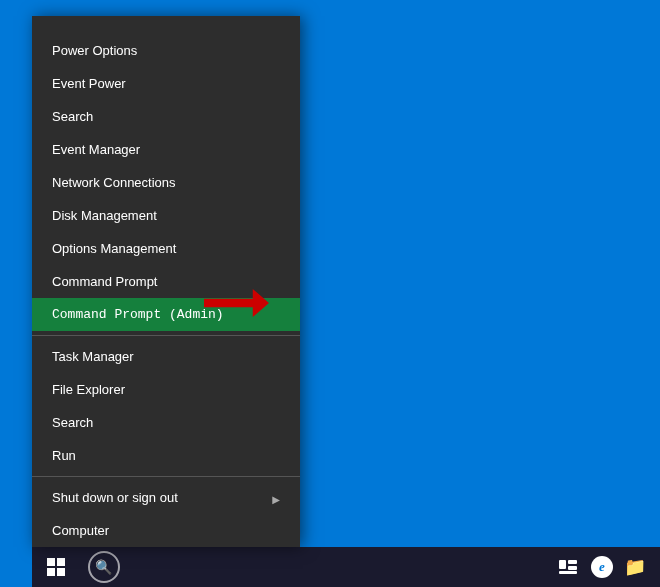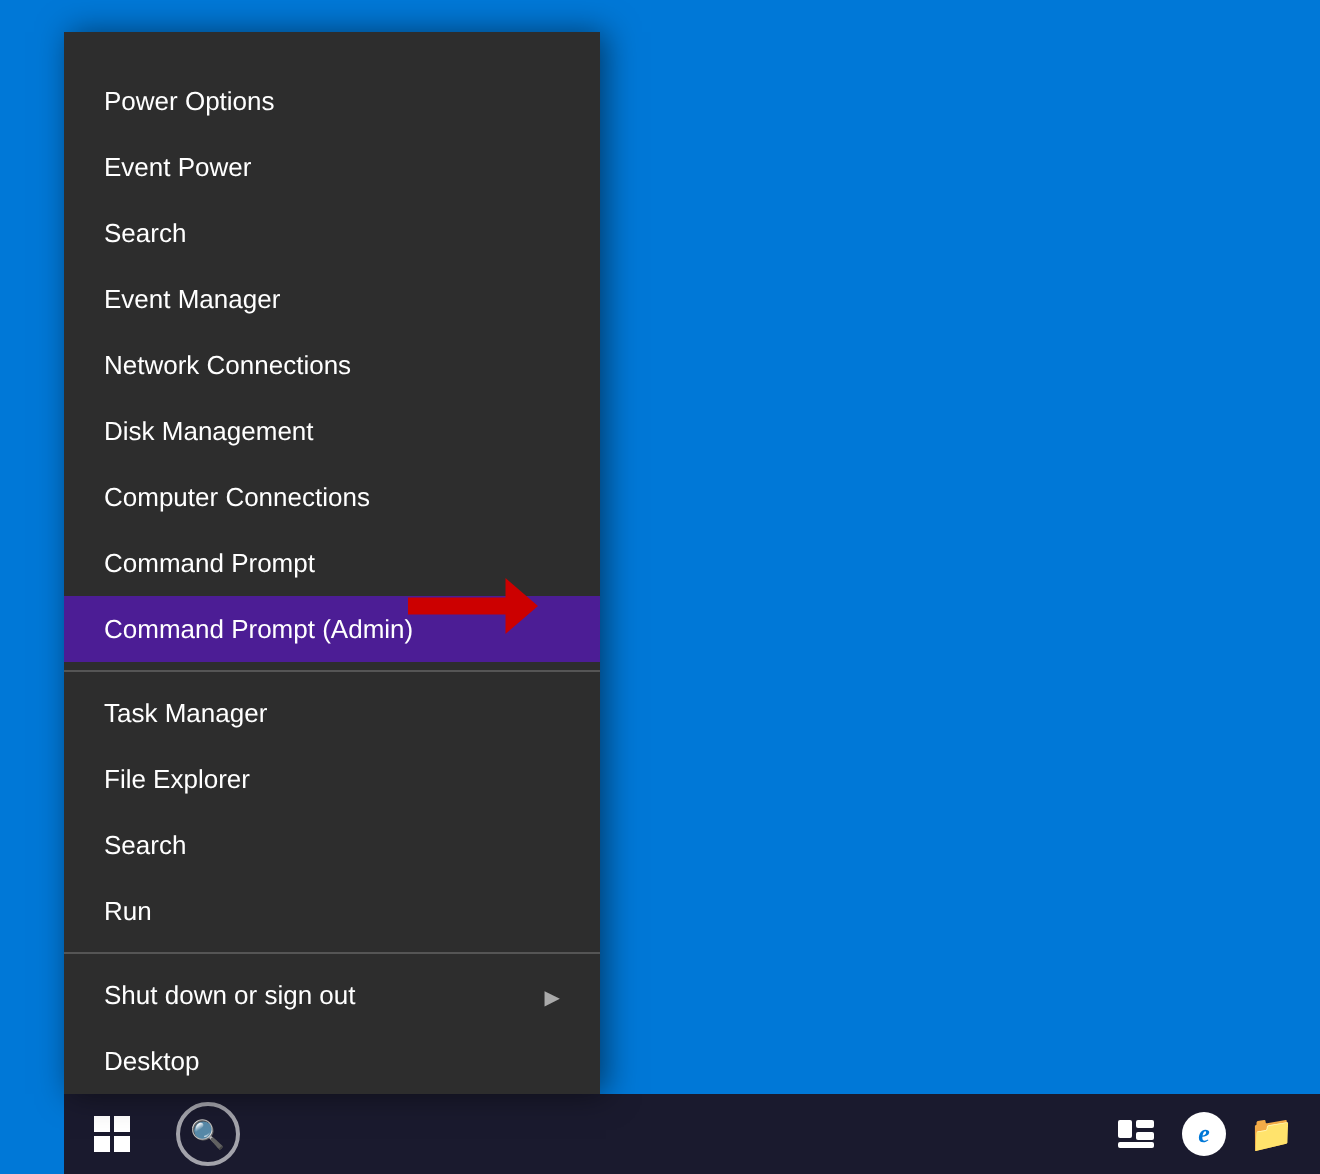--- a/index.html
+++ b/index.html
@@ -87,22 +87,23 @@
     }
 
     .menu-item {
       padding: 9px 20px;
       cursor: pointer;
       white-space: nowrap;
       user-select: none;
     }
 
     .menu-item.highlighted {
-      background: #4c1d95;
-      position: relative;
+      background: #15803d;
+      position: relative;
+      font-family: Liberation Mono, monospace;
     }
 
     .menu-item.has-arrow {
       display: flex;
       justify-content: space-between;
       align-items: flex-end;
     }
 
     .menu-separator {
       height: 1px;
@@ -189,34 +190,34 @@
 <div class="desktop">
 
   <div class="context-menu" id="context-menu">
       <div class="menu-item"></div>
       <div class="menu-item"><span>Power Options</span></div>
       <div class="menu-item"><span>Event Power</span></div>
       <div class="menu-item"><span>Search</span></div>
       <div class="menu-item"><span>Event Manager</span></div>
       <div class="menu-item"><span>Network Connections</span></div>
       <div class="menu-item"><span>Disk Management</span></div>
-      <div class="menu-item"><span>Computer Connections</span></div>
+      <div class="menu-item"><span>Options Management</span></div>
       <div class="menu-item"><span>Command Prompt</span></div>
       <div class="menu-item highlighted"><span>Command Prompt (Admin)</span></div>
       <div class="menu-separator"></div>
       <div class="menu-item"><span>Task Manager</span></div>
       <div class="menu-item"><span>File Explorer</span></div>
       <div class="menu-item"><span>Search</span></div>
       <div class="menu-item"><span>Run</span></div>
       <div class="menu-separator"></div>
       <div class="menu-item has-arrow">
         <span>Shut down or sign out</span>
         <span style="font-size: 10px; color: rgb(170, 170, 170);">▶</span>
       </div>
-      <div class="menu-item"><span>Desktop</span></div>
+      <div class="menu-item"><span>Computer</span></div>
     </div>
 
   <div class="arrow-annotation">
     <div class="arrow-shape"></div>
   </div>
 
   <div class="taskbar">
     <div class="taskbar-start">
       <div class="taskbar-start-icon">
         <span></span>

